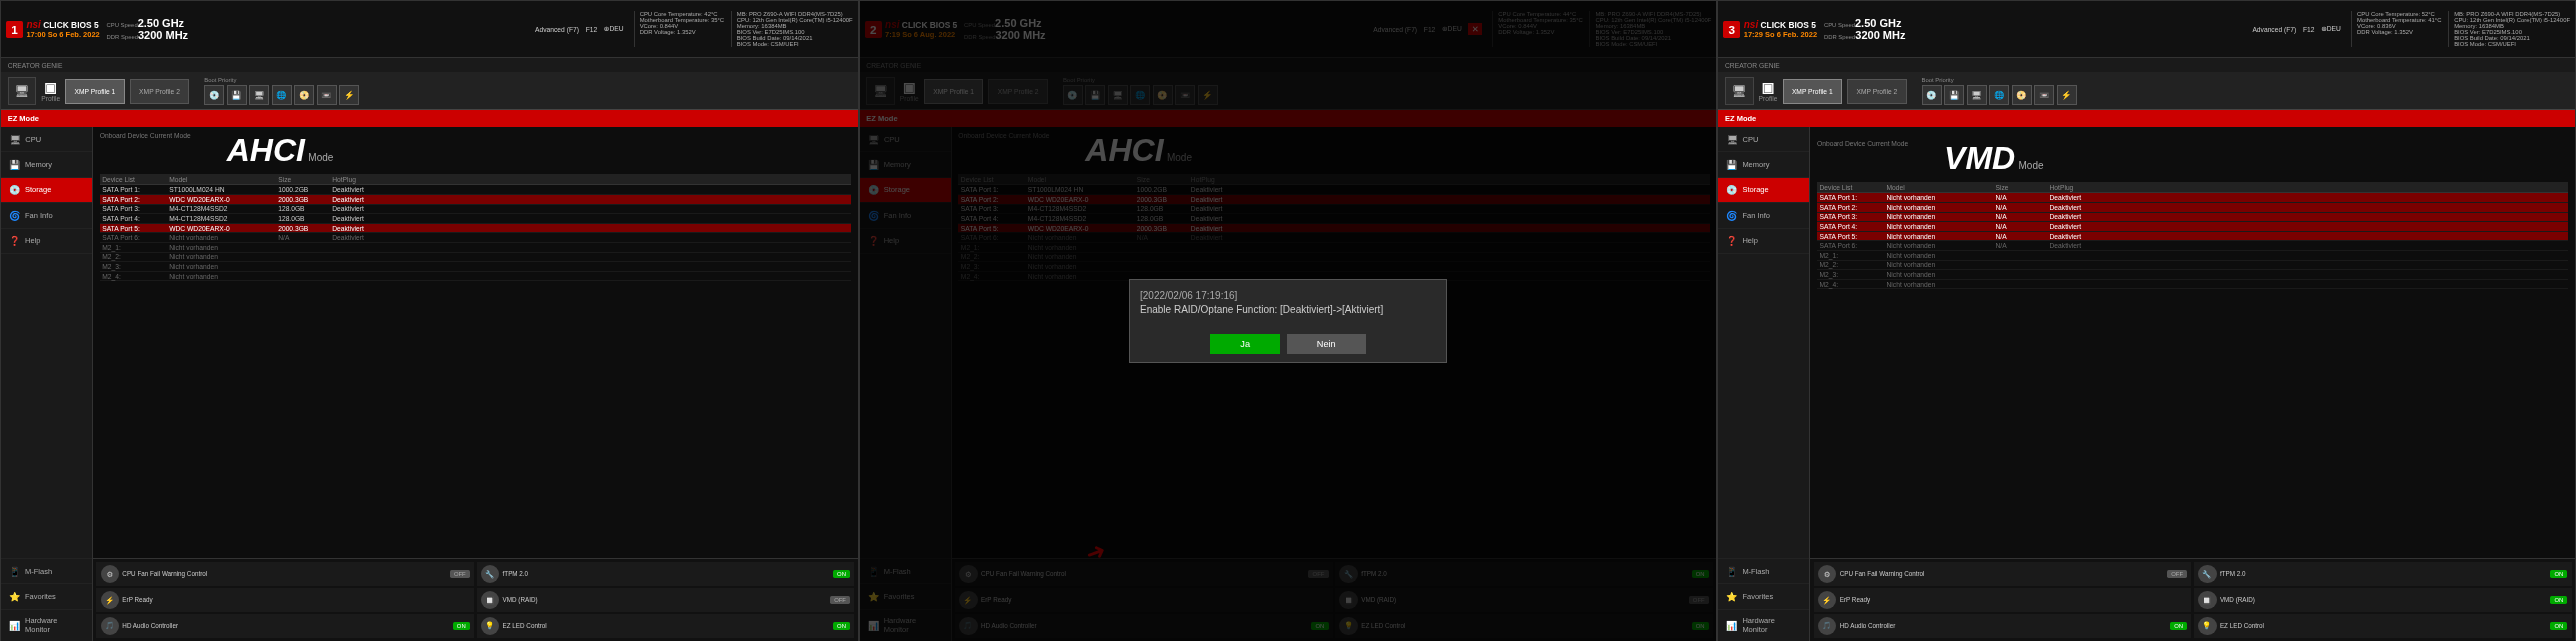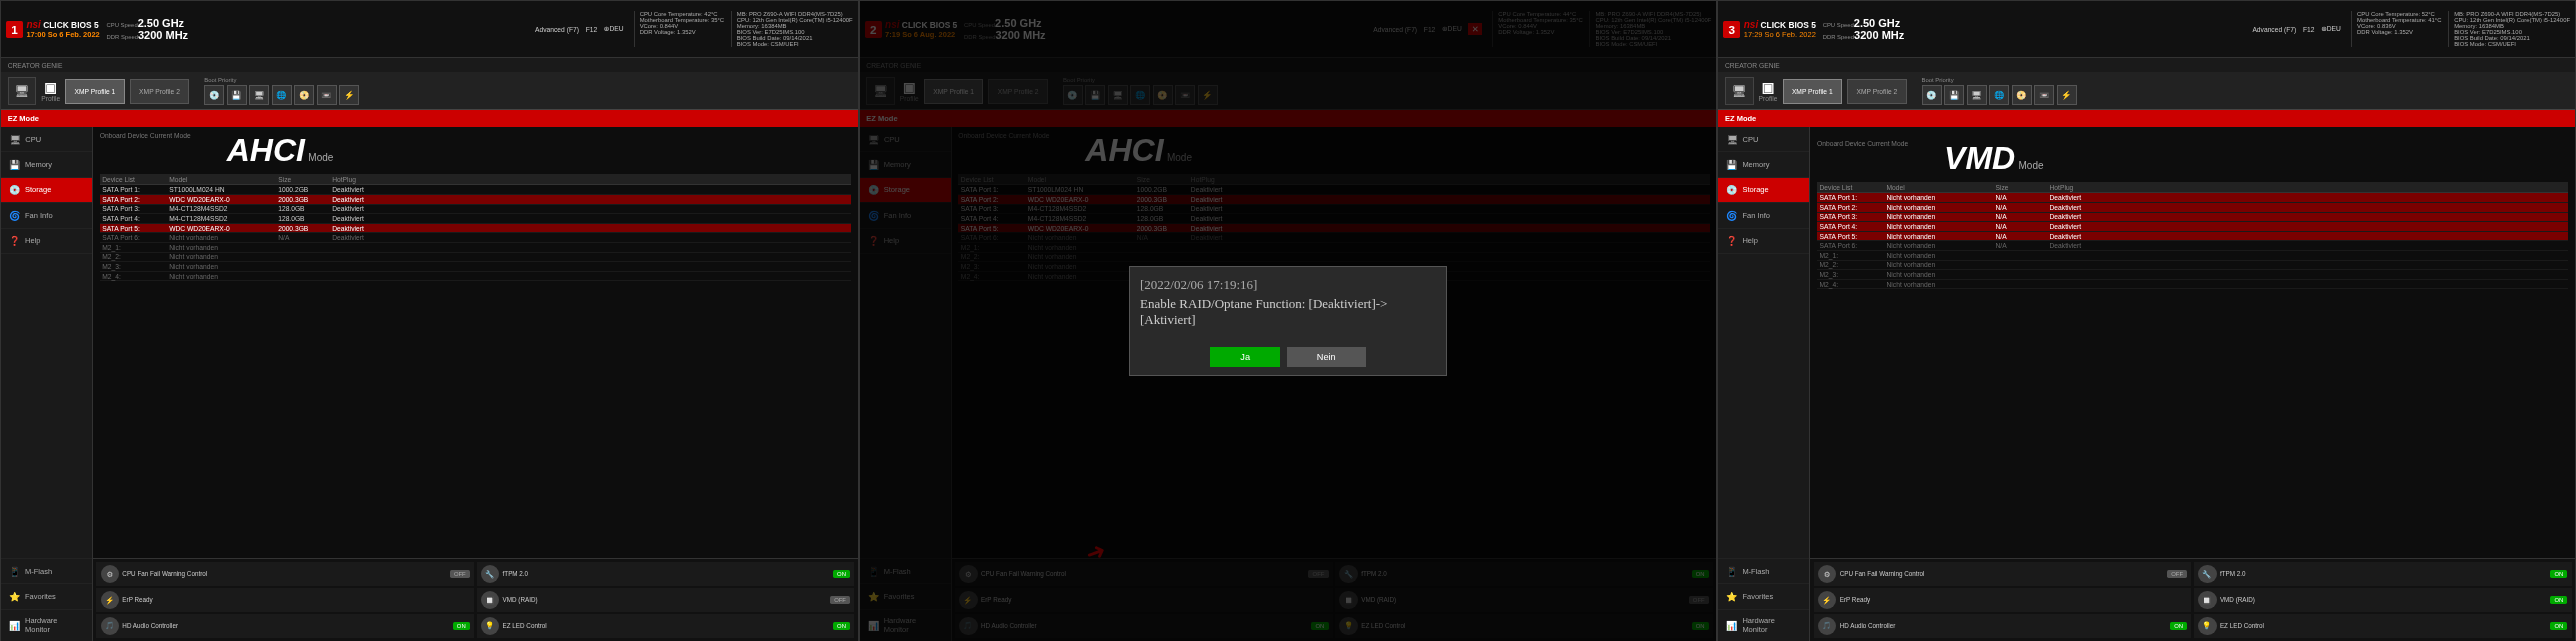--- a/index.html
+++ b/index.html
@@ -509,37 +509,37 @@
                 <div style="font-size: 6.3px; color: rgb(204, 204, 204); flex: 1 1 0%; line-height: 1.2;">EZ LED Control</div>
                 <div style="background: rgb(0, 170, 0); color: white; font-size: 5.9px; padding: 0.8px 4.2px; border-radius: 1.7px; white-space: nowrap; cursor: pointer;">ON</div>
               </div>
             </div>
           </div>
         </div>
       </div>
       <div style="position: absolute; color: rgb(255, 0, 0); font-size: 23.5px; bottom: 75px; left: 226px; transform: rotate(-20deg);">➜</div>
       <div class="modal-overlay">
         <div class="modal-box">
-          <div style="padding: 10px; font-size: 13px; color: rgb(204, 204, 204); font-family: Liberation Serif, serif;">
+          <div style="padding: 10px; font-size: 10px; color: rgb(204, 204, 204);">
             <div style="color:#aaa;margin-bottom:3.4px;">[2022/02/06 17:19:16]</div>
             <div>Enable RAID/Optane Function: [Deaktiviert]-&gt;[Aktiviert]</div>
           </div>
           <div style="display: flex; gap: 6.7px; justify-content: center; padding: 8.4px;">
             <button style="background: rgb(0, 170, 0); color: white; border: none; padding: 5px 30px; font-size: 9.2px; cursor: pointer;">Ja</button>
             <button style="background: rgb(85, 85, 85); color: white; border: none; padding: 5px 30px; font-size: 9.2px; cursor: pointer;">Nein</button>
           </div>
         </div>
       </div>
     </div>
     <div class="bios-panel" style="position: relative;">
       <div class="header-bar" style="height: 57px; display: flex; align-items: center; padding: 3.4px 5px; gap: 3.4px; background: rgb(17, 17, 17); border-bottom: 0.8px solid rgb(51, 51, 51); flex-shrink: 0;">
         <div class="panel-number" style="background: rgb(204, 0, 0); color: white; font-weight: bold; font-size: 11.7px; width: 17px; height: 17px; display: flex; align-items: center; justify-content: center; border-radius: 1.7px; flex-shrink: 0;">3</div>
         <div style="display: flex; flex-direction: column; flex-shrink: 0;">
           <div style="white-space: nowrap;"><span style="color:#cc0000;font-weight:bold;font-size:10px;font-style:italic;">nsi</span><span style="color:white;font-size:8.4px;font-weight:bold;"> CLICK BIOS 5</span></div>
-          <div style="color: rgb(255, 136, 0); font-size: 7.5px; font-weight: normal;">17:29 So 6 Feb. 2022</div>
+          <div style="color: rgb(255, 136, 0); font-size: 7.5px; font-weight: bold;">17:29 So 6 Feb. 2022</div>
         </div>
         <div style="display: flex; flex-direction: column; margin-left: 3.4px; flex-shrink: 0;">
           <div><span style="font-size:5.9px;color:#888;">CPU Speed</span><span style="font-size:11px;font-weight:bold;color:white;">2.50 GHz</span></div>
           <div><span style="font-size:5.9px;color:#888;">DDR Speed</span><span style="font-size:11px;font-weight:bold;color:white;">3200 MHz</span></div>
         </div>
         <div style="margin-left: auto; display: flex; align-items: center; gap: 6.7px;">
           <span style="font-size: 6.7px; color: rgb(204, 204, 204); cursor: pointer;">Advanced (F7)</span>
           <span style="font-size: 6.7px; color: rgb(204, 204, 204); cursor: pointer;">F12</span>
           <span style="font-size: 6.7px; color: rgb(204, 204, 204); cursor: pointer;">⊕DEU</span>
         </div>

